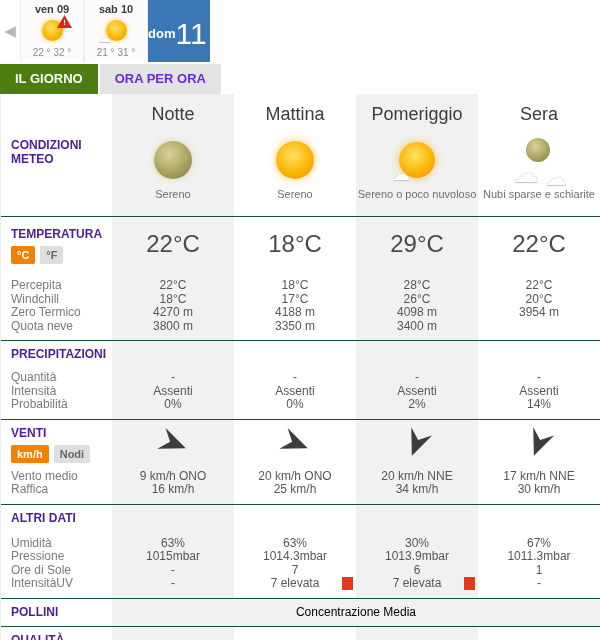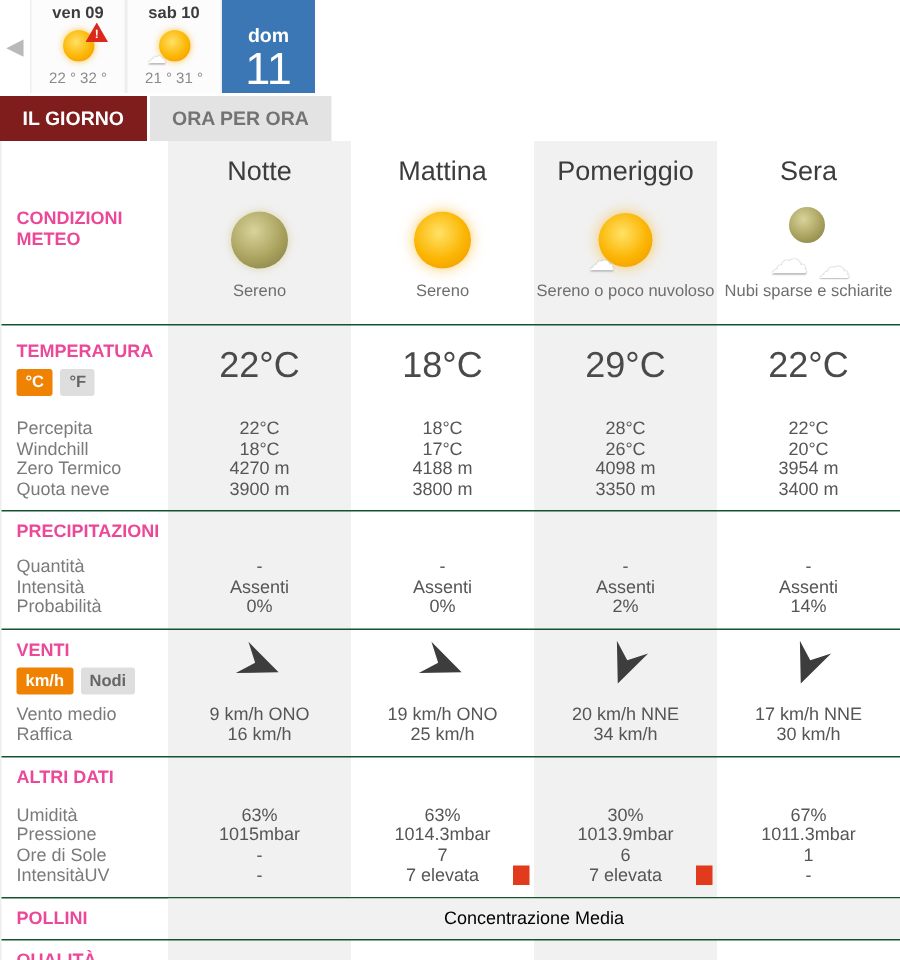--- a/index.html
+++ b/index.html
@@ -20,40 +20,40 @@
   .sun-sm { width:21px; height:21px; border-radius:50%;
     background:radial-gradient(circle at 42% 38%, #ffe066 0%, #fcb603 55%, #f09200 100%);
     box-shadow:0 0 5px rgba(250,176,4,.65); }
   .alert-tri { position:absolute; top:-2px; right:0; width:15px; height:13px;
     background:#da291c; clip-path:polygon(50% 0,100% 100%,0 100%);
     display:flex; align-items:flex-end; justify-content:center; }
   .alert-tri::after { content:"!"; color:#fff; font-size:8px; font-weight:bold; line-height:10px; }
   .cloud-glyph { color:#fff; text-shadow:0 0 1px #9a9a9a, 0 1px 1px #c8c8c8; line-height:1; }
   .cloud-sm { position:absolute; bottom:-1px; left:2px; font-size:13px; }
   .day-tab-selected { width:62px; background:#3a77b4; border:none; color:#fff; cursor:pointer;
-    display:flex; flex-direction:column; align-items:center; padding-top:5px;justify-content:flex-end; }
+    display:flex; flex-direction:row; align-items:center; padding-top:5px; }
   .day-tab-selected .dname { font-size:13px; font-weight:bold; color:#fff; }
   .day-tab-selected .dnum { font-size:30px; font-weight:normal; line-height:30px; margin-top:1px; }
 
   
   .view-tabs { height:32px; display:flex; gap:2px; padding-top:2px; background:#fff; }
   .vtab { padding:0 15px; font-size:13px; font-weight:bold; line-height:30px; cursor:pointer; }
-  .vtab-active { background:#7f1d1d; color:#fff;text-align:right; }
-  .vtab-idle { background:#e3e3e3; color:#737373; }
+  .vtab-active { background:#4d7c0f; color:#fff;text-align:right; }
+  .vtab-idle { background:#e3e3e3; color:#6d28d9; }
 
   
   .table-wrap { position:relative; width:600px; border-left:1px solid #eee; }
   .stripe { position:absolute; top:0; bottom:0; width:122px; background:#f1f1f1; z-index:0; }
   .stripe-1 { left:111px; } .stripe-2 { left:355px; }
   .section { position:relative; z-index:1; }
   .bt { border-top:1px solid #14532d; }
   .grid { display:grid; grid-template-columns:111px 122px 122px 122px 122px; }
   .rl { padding-left:10px; font-size:12px; color:#7a7a7a; text-align:left; }
   .v  { text-align:center; font-size:12px; color:#565656; position:relative; }
-  .sec-title { font-size:12px; font-weight:bold; color:#ec4899; padding-left:10px; }
+  .sec-title { font-size:12px; font-weight:bold; color:#4c1d95; padding-left:10px; }
   .drow { height:13.5px; line-height:13.5px; }
   .drow > div { height:13.5px; line-height:13.5px; }
 
   
   .cond-grid { grid-template-rows:36px 56px 20px; padding-top:2px; }
   .cond-label { grid-column:1; grid-row:1/4; display:flex; align-items:center; }
   .col-head { font-size:18px; color:#3c3c3c; text-align:center; line-height:36px; }
   .cond-icon-cell { display:flex; align-items:center; justify-content:center; position:relative; }
   .cond-text { font-size:11px; color:#6e6e6e; text-align:center; }
   .moon-lg { width:38px; height:38px; border-radius:50%;
@@ -203,21 +203,20 @@
     </div>
     <div class="grid drow">
       <div class="rl">Zero Termico</div>
       <div class="v">4270 m</div>
       <div class="v">4188 m</div>
       <div class="v">4098 m</div>
       <div class="v">3954 m</div>
     </div>
     <div class="grid drow">
       <div class="rl">Quota neve</div>
-      <div class="v">3900 m</div>
       <div class="v">3800 m</div>
       <div class="v">3350 m</div>
       <div class="v">3400 m</div>
     </div>
   </div>
 
   <div class="section bt pad-t pad-b">
     <div class="sec-title">PRECIPITAZIONI</div>
     <div style="height:10px"></div>
     <div class="grid drow">
@@ -270,21 +269,21 @@
       <div class="arrow-cell">
         <svg class="rot-ssw" viewBox="0 0 24 24" width="30" height="30">
             <path d="M23 12 L2 3 L9.5 12 L2 21 Z" fill="#3d3d3d"></path>
           </svg>
       </div>
     </div>
     <div style="height:4px"></div>
     <div class="grid drow">
       <div class="rl">Vento medio</div>
       <div class="v">9 km/h  ONO</div>
-      <div class="v">19 km/h ONO</div>
+      <div class="v">20 km/h ONO</div>
       <div class="v">20 km/h NNE</div>
       <div class="v">17 km/h NNE</div>
     </div>
     <div class="grid drow">
       <div class="rl">Raffica</div>
       <div class="v">16 km/h</div>
       <div class="v">25 km/h</div>
       <div class="v">34 km/h</div>
       <div class="v">30 km/h</div>
     </div>

